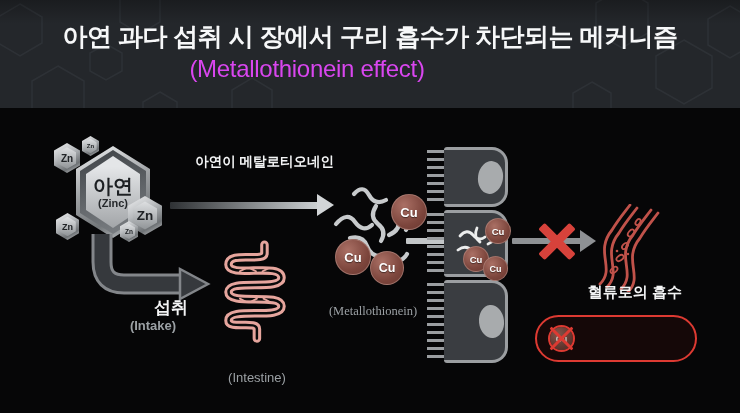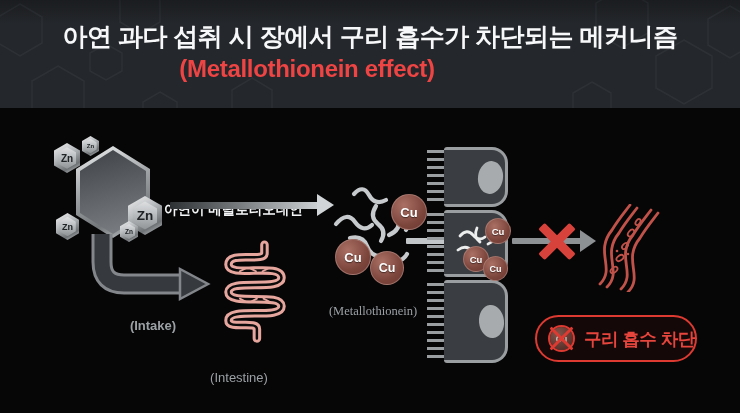--- a/index.html
+++ b/index.html
@@ -7,21 +7,21 @@
     position:relative;width:740px;height:413px;overflow:hidden;
     background:#060607;font-family:"Liberation Sans",sans-serif;
     -webkit-font-smoothing:antialiased;
   }
   
   .hdr{position:absolute;left:0;top:0;width:740px;height:108px;background:#24272b;}
   .hdr-shade{position:absolute;inset:0;background:linear-gradient(180deg,rgba(0,0,0,.28),rgba(0,0,0,0) 22%);}
   .hdr-title1{position:absolute;left:0;top:20px;width:740px;text-align:center;
     color:#f7f8f9;font-size:25px;font-weight:800;letter-spacing:-0.5px;}
   .hdr-title2{position:absolute;left:0;top:55px;width:614px;text-align:center;
-    color:#ef4444;font-size:24px;font-weight:700;letter-spacing:-0.3px;}
+    color:#d946ef;font-size:24px;font-weight:400;letter-spacing:-0.3px;}
   
   .canvas{position:absolute;left:0;top:108px;width:740px;height:305px;background:#060607;}
   .abs{position:absolute;}
   
   .hex{clip-path:polygon(50% 0%,100% 25%,100% 75%,50% 100%,0% 75%,0% 25%);}
   .bighex-o{position:absolute;inset:0;background:linear-gradient(160deg,#eff1f2,#9da0a3 45%,#73777a 75%,#ccd0d2);}
   .bighex-m{position:absolute;inset:4px;background:linear-gradient(165deg,#3f4347,#7e8286);}
   .bighex-i{position:absolute;inset:10px;background:linear-gradient(180deg,#e4e6e8 15%,#a2a5a8);
     display:flex;flex-direction:column;align-items:center;justify-content:center;}
   .bighex-i .ko{font-size:20px;font-weight:800;color:#1d2023;line-height:1.05;}
@@ -32,21 +32,21 @@
   
   .arrow-bar{position:absolute;border-radius:1px;}
   .tri{position:absolute;width:0;height:0;}
   
   .cu{position:absolute;border-radius:50%;
     background:radial-gradient(circle at 35% 30%,#aa7065,#7c453c 62%,#693730);
     border:1.5px solid rgba(190,150,140,.55);
     display:flex;align-items:center;justify-content:center;
     color:#fff;font-weight:800;text-shadow:0 1px 1px rgba(0,0,0,.5);}
   
-  .lbl-ko{color:#f3f4f5;font-weight:800;text-align:left;margin-top:48px;}
+  .lbl-ko{color:#f3f4f5;font-weight:800;text-align:right;}
   .lbl-en{color:#9ba0a4;font-weight:400;text-align:center;}
   
   .cell-body{position:absolute;left:444px;width:64px;background:#3a3d41;
     border:3px solid #9b9ea1;border-left:none;border-radius:3px 16px 16px 3px;box-sizing:border-box;}
   .comb{position:absolute;left:427px;width:17px;
     background:repeating-linear-gradient(180deg,#9b9ea1 0 3px,rgba(0,0,0,0) 3px 8px);}
   .nucleus{position:absolute;width:25px;height:33px;border-radius:50%;background:#a8abad;}
   
   .xbar{position:absolute;width:44px;height:9px;background:#d7423b;border-radius:2px;}
   
@@ -82,20 +82,24 @@
     <div class="hdr-shade"></div>
     <div class="hdr-title1">아연 과다 섭취 시 장에서 구리 흡수가 차단되는 메커니즘</div>
     <div class="hdr-title2">(Metallothionein effect)</div>
   </div>
 
   <div class="canvas">
 
     <div class="abs" style="left:76px;top:38px;width:74px;height:92px;">
       <div class="hex bighex-o"></div>
       <div class="hex bighex-m"></div>
+      <div class="hex bighex-i">
+        <span class="ko">아연</span>
+        <span class="en">(Zinc)</span>
+      </div>
     </div>
 
     <div class="abs" style="left:82px;top:28px;width:17px;height:20px;">
       <div class="hex hexsm-o"></div>
       <div class="hex hexsm-i" style="font-size:6px;">Zn</div>
     </div>
     <div class="abs" style="left:54px;top:35px;width:26px;height:30px;">
       <div class="hex hexsm-o"></div>
       <div class="hex hexsm-i" style="font-size:10px;">Zn</div>
     </div>
@@ -169,46 +173,47 @@
       <g stroke-width="1.8">
         <ellipse cx="18" cy="66" rx="4" ry="2.4" transform="rotate(-40 18 66)"></ellipse>
         <ellipse cx="24" cy="54" rx="4" ry="2.4" transform="rotate(-35 24 54)"></ellipse>
         <ellipse cx="29" cy="42" rx="3.6" ry="2.2" transform="rotate(-45 29 42)"></ellipse>
         <ellipse cx="35" cy="29" rx="4" ry="2.4" transform="rotate(-50 35 29)"></ellipse>
         <ellipse cx="42" cy="18" rx="3.4" ry="2" transform="rotate(-55 42 18)"></ellipse>
       </g>
       <circle cx="21" cy="47" r="1.3" fill="#c0524a" stroke="none"></circle>
       <circle cx="32" cy="50" r="1.2" fill="#c0524a" stroke="none"></circle>
     </svg>
+    <div class="abs lbl-ko" style="left:552px;top:175px;width:130px;font-size:15px;">혈류로의 흡수</div>
 
     <div class="badge" style="top:207px;">
       <div class="badge-ico">
         <div class="core">Cu</div>
         <div class="ring"></div>
         <div class="bx" style="transform:rotate(45deg);"></div>
         <div class="bx" style="transform:rotate(-45deg);"></div>
       </div>
-      <div class="badge-lbl">구리 흡수 차단</div>
     </div>
 
     <svg class="abs" style="left:90px;top:126px;" width="122" height="70" viewBox="0 0 122 70" fill="none">
       <path d="M12,0 V28 Q12,50 34,50 H90" stroke="#83868a" stroke-width="21"></path>
       <path d="M12,0 V28 Q12,50 34,50 H90" stroke="#36393d" stroke-width="15"></path>
       <polygon points="90,35 90,65 118,50" fill="#36393d" stroke="#83868a" stroke-width="2.5"></polygon>
     </svg>
+    <div class="abs lbl-ko" style="left:118px;top:188px;width:70px;font-size:17px;">섭취</div>
     <div class="abs lbl-en" style="left:118px;top:210px;width:70px;font-size:13px;font-weight:bold;">(Intake)</div>
 
     <svg class="abs" style="left:211px;top:132px;" width="88" height="106" viewBox="0 0 92 112" fill="none" stroke-linecap="round" stroke-linejoin="round">
       <path d="M56,5 v9 c0,10 -38,-3 -38,12 c0,15 56,-3 56,14 c0,15 -56,0 -56,15 c0,15 56,0 56,15 c0,15 -56,0 -56,15 c0,10 30,0 30,9 v10" stroke="#e6a59d" stroke-width="9"></path>
       <path d="M56,5 v9 c0,10 -38,-3 -38,12 c0,15 56,-3 56,14 c0,15 -56,0 -56,15 c0,15 56,0 56,15 c0,15 -56,0 -56,15 c0,10 30,0 30,9 v10" stroke="#0b0b0b" stroke-width="2.6"></path>
       <g stroke="#e6a59d" stroke-width="2">
         <path d="M30,33 l6,-3"></path>
           <path d="M41,30 l6,3"></path>
           <path d="M54,33 l6,-3"></path>
         <path d="M30,62 l6,3"></path>
           <path d="M42,65 l6,-3"></path>
           <path d="M55,62 l6,3"></path>
       </g>
     </svg>
-    <div class="abs lbl-en" style="left:190px;top:262px;width:98px;font-size:13px;">(Intestine)</div>
+    <div class="abs lbl-en" style="left:208px;top:262px;width:98px;font-size:13px;">(Intestine)</div>
 
   </div>
 </div>
 
 </body></html>

